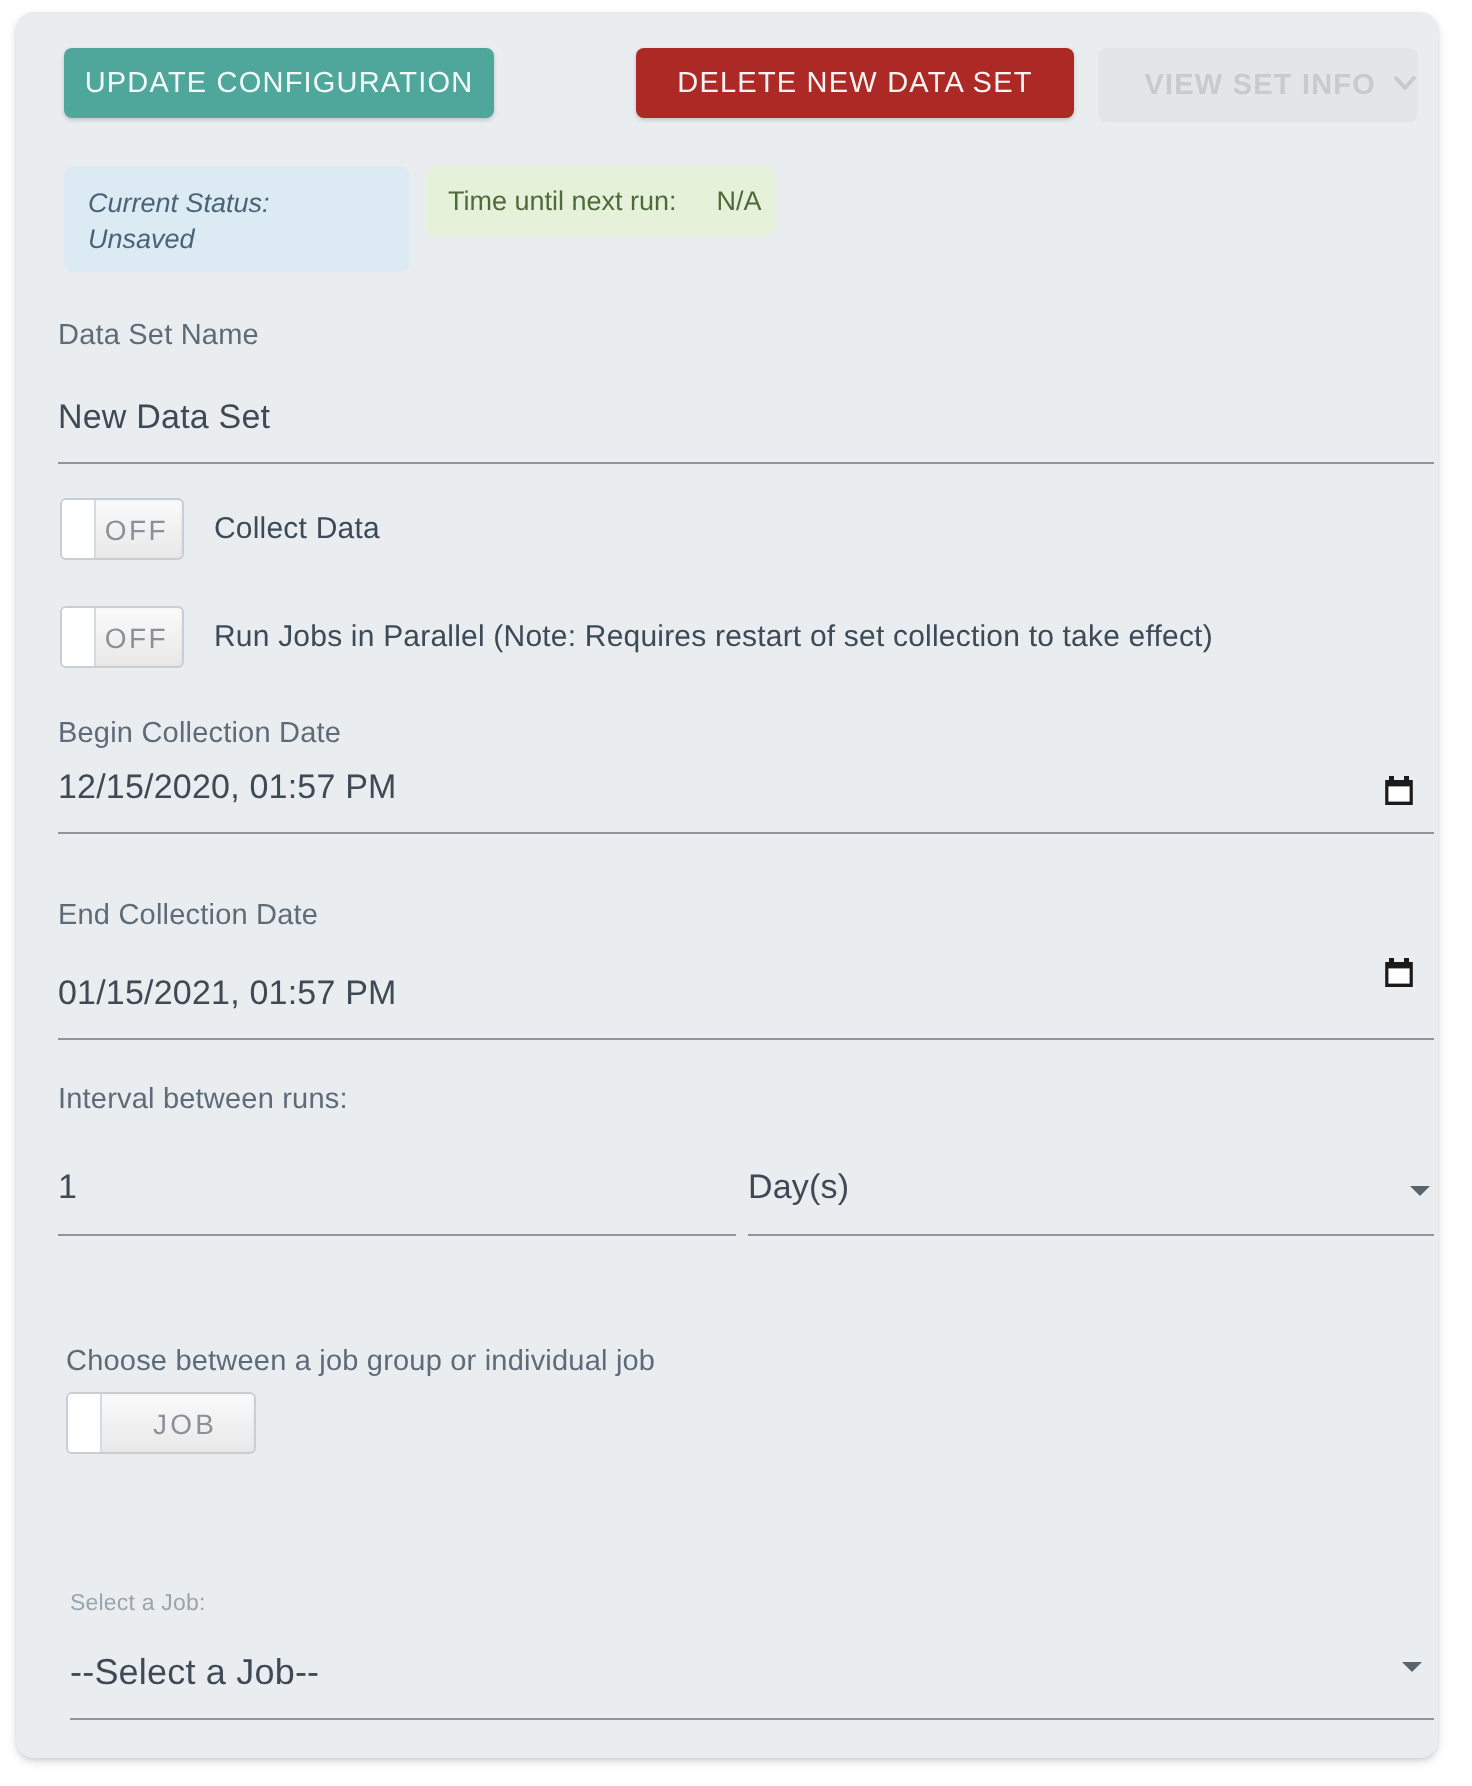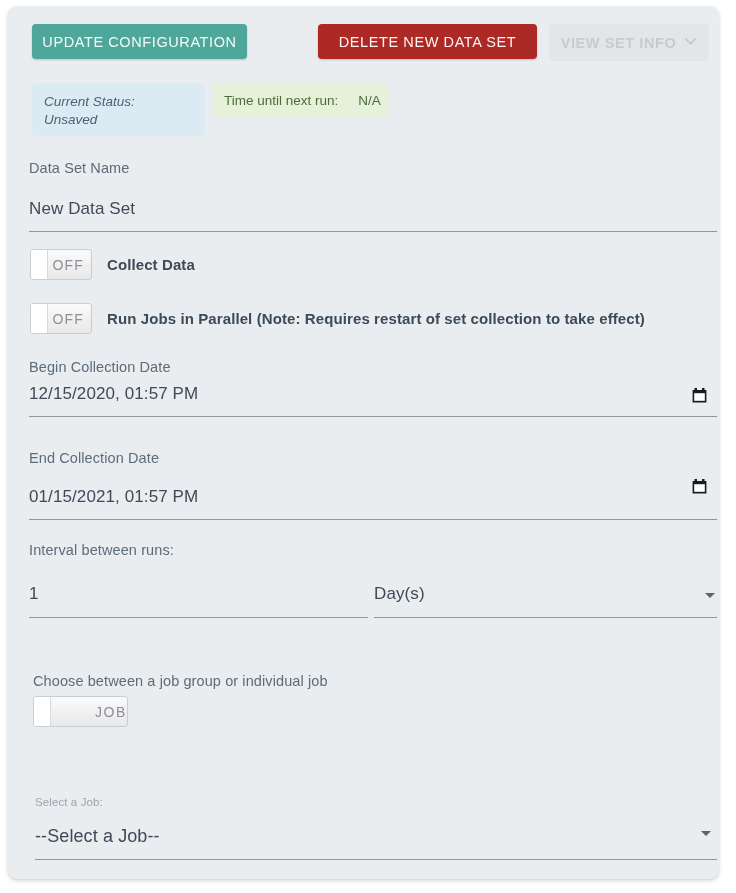--- a/index.html
+++ b/index.html
@@ -74,21 +74,21 @@
   }
   .btn-viewinfo {
     left: 541px;
     top: 18px;
     width: 160px;
     height: 37px;
     background: #e3e6e8;
     color: #c7cbce;
     display: flex;
     align-items: center;
-    justify-content: center;
+    justify-content: flex-end;
     gap: 8px;
     cursor: default;
     font-weight: bold;
   }
   .chev {
     display: inline-block;
     width: 13px;
     height: 13px;
     position: relative;
     top: -1px;
@@ -180,29 +180,28 @@
   .switch .sw-text {
     font-size: 14px;
     color: #8a9199;
     letter-spacing: 1.2px;
     padding-right: 7px;
     padding-left: 20px;
     line-height: 1;
     user-select: none;
   }
   .switch-off { width: 62px; }
-  .switch-job { width: 95px; }
+  .switch-job { width: 95px; justify-content: center; }
   .switch-job .sw-text { padding-right: 0; padding-left: 24px; letter-spacing: 1.6px; }
   .toggle-label {
     margin-left: 15px;
     font-size: 15px;
     color: #3d4a57;
     letter-spacing: 0.1px;
     white-space: nowrap;
-    font-weight: bold;
   }
 
   
   .cal-icon {
     position: absolute;
     width: 15px;
     height: 16px;
   }
   .cal-icon svg { display: block; }
 

